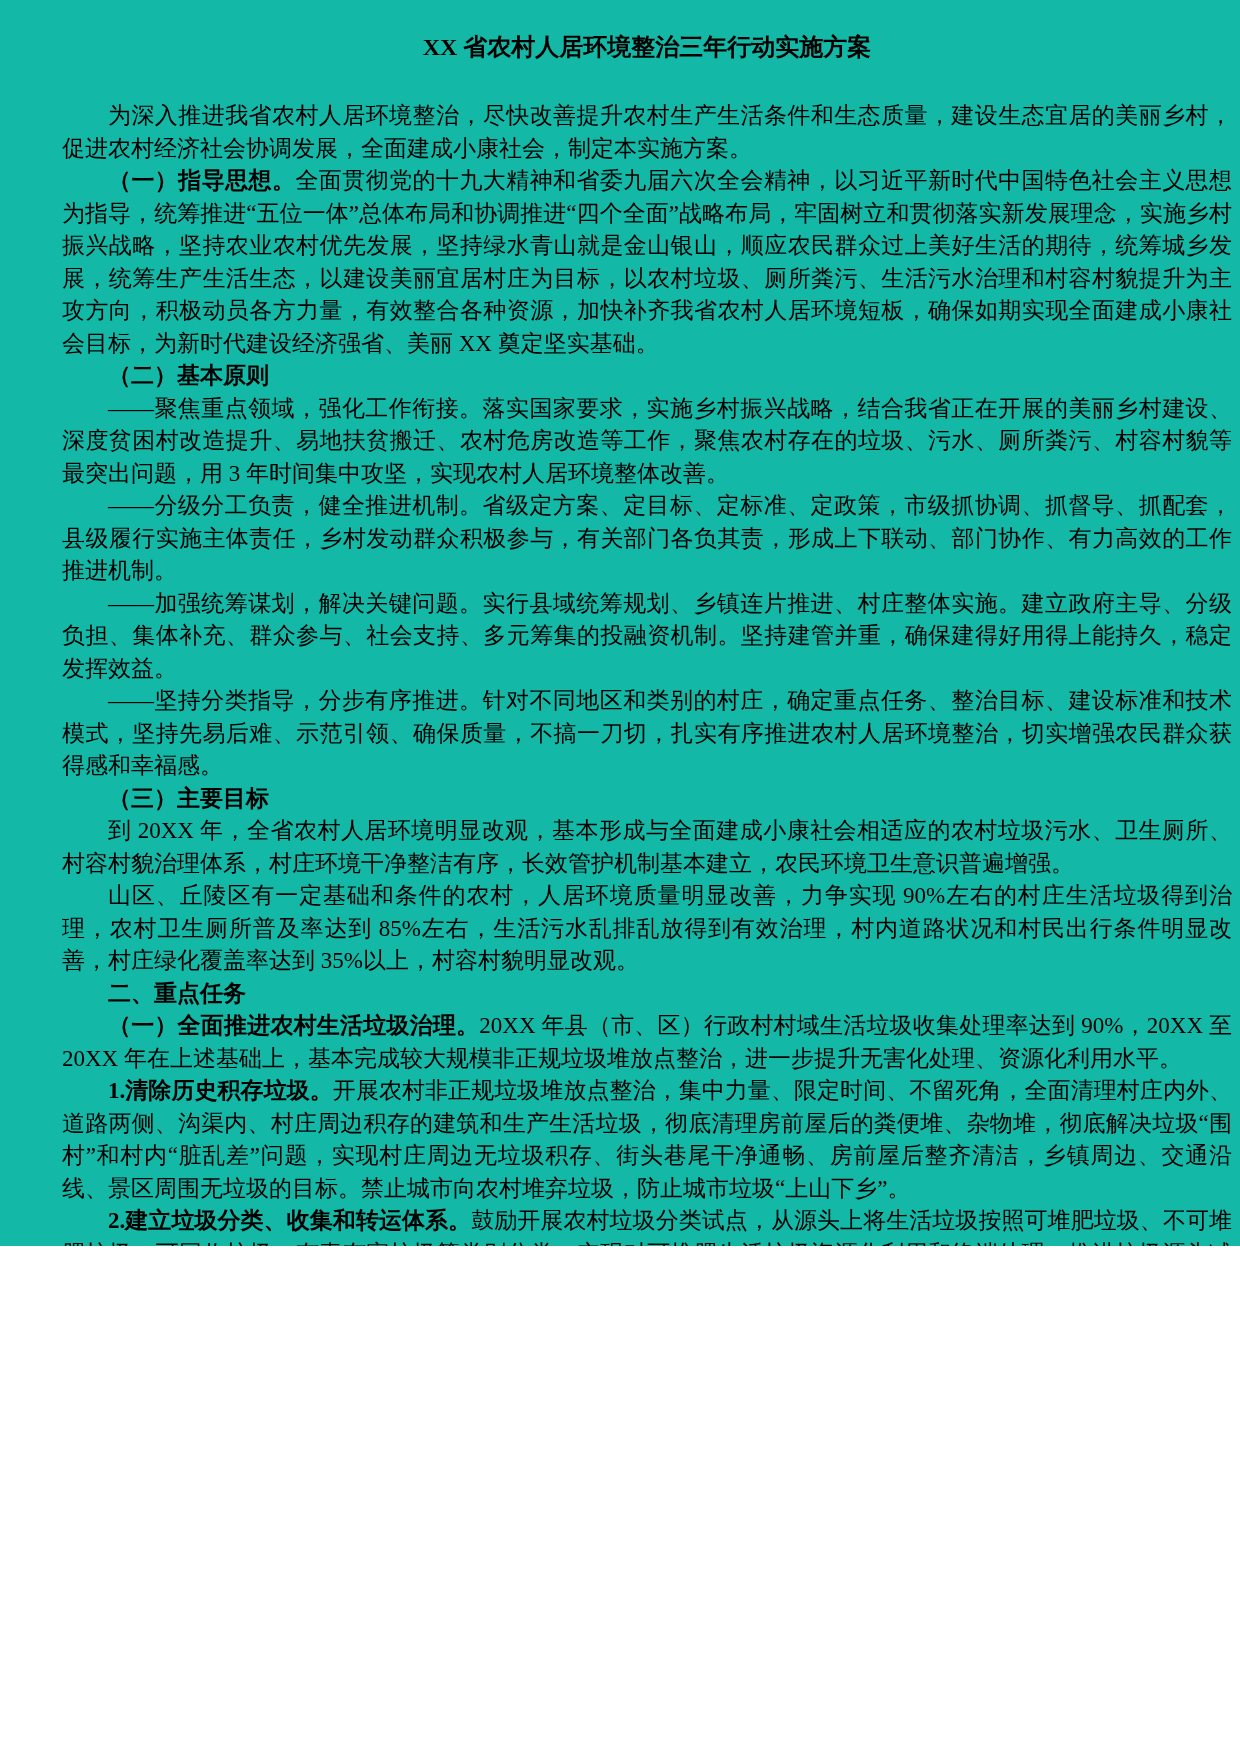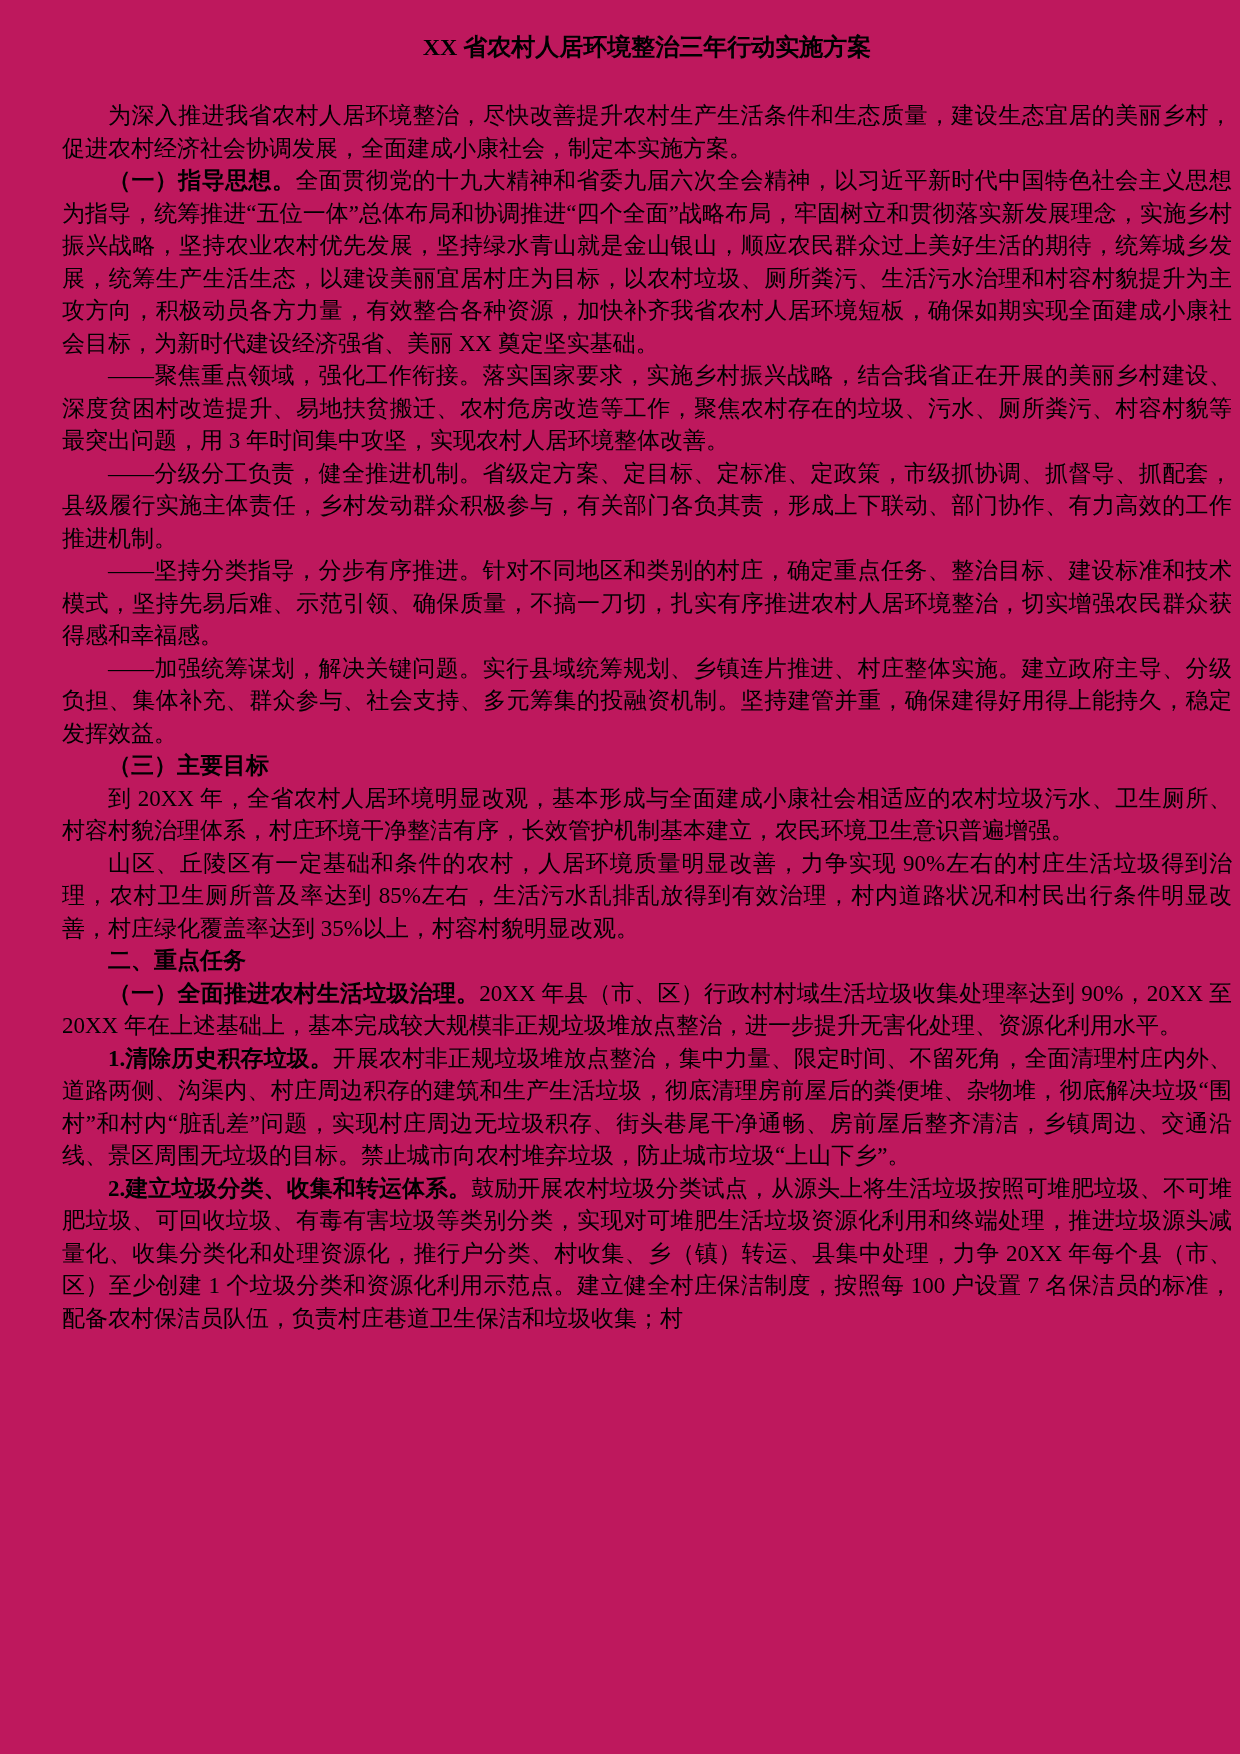--- a/index.html
+++ b/index.html
@@ -9,22 +9,22 @@
   }
   body {
     width: 1240px;
     height: 1754px;
     font-family: "Liberation Serif", "DejaVu Serif", serif;
     color: #000000;
   }
   .page {
     position: relative;
     width: 1240px;
-    height: 1754px;
-    background: #be185d;
+    height: 1246px;
+    background: #14b8a6;
     overflow: hidden;
   }
   .content {
     position: absolute;
     left: 62px;
     top: 33px;
     width: 1170px;
   }
   .doc-title {
     margin: 0;
@@ -52,24 +52,25 @@
 </style>
 </head>
 <body>
 
 <div class="page">
   <div class="content">
     <h1 class="doc-title">XX 省农村人居环境整治三年行动实施方案</h1>
     <div class="doc-body">
         <p><span>为深入推进我省农村人居环境整治，尽快改善提升农村生产生活条件和生态质量，建设生态宜居的美丽乡村，促进农村经济社会协调发展，全面建成小康社会，制定本实施方案。</span></p>
         <p><span class="b">（一）指导思想。</span><span>全面贯彻党的十九大精神和省委九届六次全会精神，以习近平新时代中国特色社会主义思想为指导，统筹推进“五位一体”总体布局和协调推进“四个全面”战略布局，牢固树立和贯彻落实新发展理念，实施乡村振兴战略，坚持农业农村优先发展，坚持绿水青山就是金山银山，顺应农民群众过上美好生活的期待，统筹城乡发展，统筹生产生活生态，以建设美丽宜居村庄为目标，以农村垃圾、厕所粪污、生活污水治理和村容村貌提升为主攻方向，积极动员各方力量，有效整合各种资源，加快补齐我省农村人居环境短板，确保如期实现全面建成小康社会目标，为新时代建设经济强省、美丽 XX 奠定坚实基础。</span></p>
+        <p><span class="b">（二）基本原则</span></p>
         <p><span>——聚焦重点领域，强化工作衔接。落实国家要求，实施乡村振兴战略，结合我省正在开展的美丽乡村建设、深度贫困村改造提升、易地扶贫搬迁、农村危房改造等工作，聚焦农村存在的垃圾、污水、厕所粪污、村容村貌等最突出问题，用 3 年时间集中攻坚，实现农村人居环境整体改善。</span></p>
         <p><span>——分级分工负责，健全推进机制。省级定方案、定目标、定标准、定政策，市级抓协调、抓督导、抓配套，县级履行实施主体责任，乡村发动群众积极参与，有关部门各负其责，形成上下联动、部门协作、有力高效的工作推进机制。</span></p>
+        <p><span>——加强统筹谋划，解决关键问题。实行县域统筹规划、乡镇连片推进、村庄整体实施。建立政府主导、分级负担、集体补充、群众参与、社会支持、多元筹集的投融资机制。坚持建管并重，确保建得好用得上能持久，稳定发挥效益。</span></p>
         <p><span>——坚持分类指导，分步有序推进。针对不同地区和类别的村庄，确定重点任务、整治目标、建设标准和技术模式，坚持先易后难、示范引领、确保质量，不搞一刀切，扎实有序推进农村人居环境整治，切实增强农民群众获得感和幸福感。</span></p>
-        <p><span>——加强统筹谋划，解决关键问题。实行县域统筹规划、乡镇连片推进、村庄整体实施。建立政府主导、分级负担、集体补充、群众参与、社会支持、多元筹集的投融资机制。坚持建管并重，确保建得好用得上能持久，稳定发挥效益。</span></p>
         <p><span class="b">（三）主要目标</span></p>
         <p><span>到 20XX 年，全省农村人居环境明显改观，基本形成与全面建成小康社会相适应的农村垃圾污水、卫生厕所、村容村貌治理体系，村庄环境干净整洁有序，长效管护机制基本建立，农民环境卫生意识普遍增强。</span></p>
         <p><span>山区、丘陵区有一定基础和条件的农村，人居环境质量明显改善，力争实现 90%左右的村庄生活垃圾得到治理，农村卫生厕所普及率达到 85%左右，生活污水乱排乱放得到有效治理，村内道路状况和村民出行条件明显改善，村庄绿化覆盖率达到 35%以上，村容村貌明显改观。</span></p>
         <p><span class="b">二、重点任务</span></p>
         <p><span class="b">（一）全面推进农村生活垃圾治理。</span><span>20XX 年县（市、区）行政村村域生活垃圾收集处理率达到 90%，20XX 至 20XX 年在上述基础上，基本完成较大规模非正规垃圾堆放点整治，进一步提升无害化处理、资源化利用水平。</span></p>
         <p><span class="b">1.清除历史积存垃圾。</span><span>开展农村非正规垃圾堆放点整治，集中力量、限定时间、不留死角，全面清理村庄内外、道路两侧、沟渠内、村庄周边积存的建筑和生产生活垃圾，彻底清理房前屋后的粪便堆、杂物堆，彻底解决垃圾“围村”和村内“脏乱差”问题，实现村庄周边无垃圾积存、街头巷尾干净通畅、房前屋后整齐清洁，乡镇周边、交通沿线、景区周围无垃圾的目标。禁止城市向农村堆弃垃圾，防止城市垃圾“上山下乡”。</span></p>
         <p><span class="b">2.建立垃圾分类、收集和转运体系。</span><span>鼓励开展农村垃圾分类试点，从源头上将生活垃圾按照可堆肥垃圾、不可堆肥垃圾、可回收垃圾、有毒有害垃圾等类别分类，实现对可堆肥生活垃圾资源化利用和终端处理，推进垃圾源头减量化、收集分类化和处理资源化，推行户分类、村收集、乡（镇）转运、县集中处理，力争 20XX 年每个县（市、区）至少创建 1 个垃圾分类和资源化利用示范点。建立健全村庄保洁制度，按照每 100 户设置 7 名保洁员的标准，配备农村保洁员队伍，负责村庄巷道卫生保洁和垃圾收集；村</span></p>
       </div>
   </div>
 </div>

